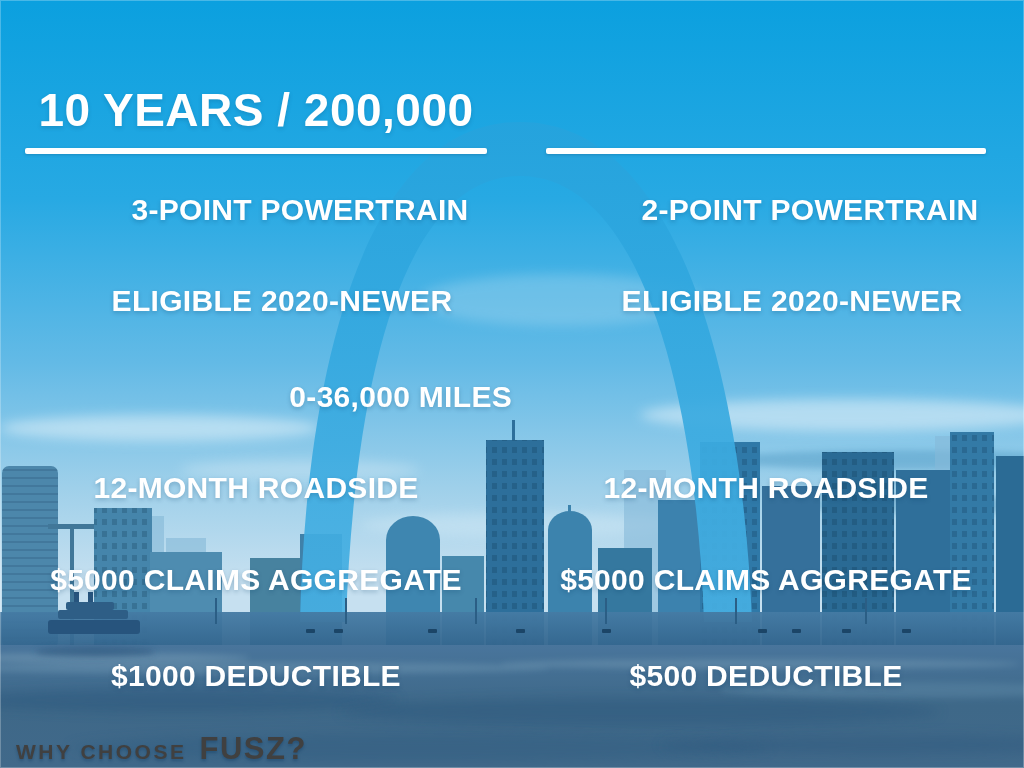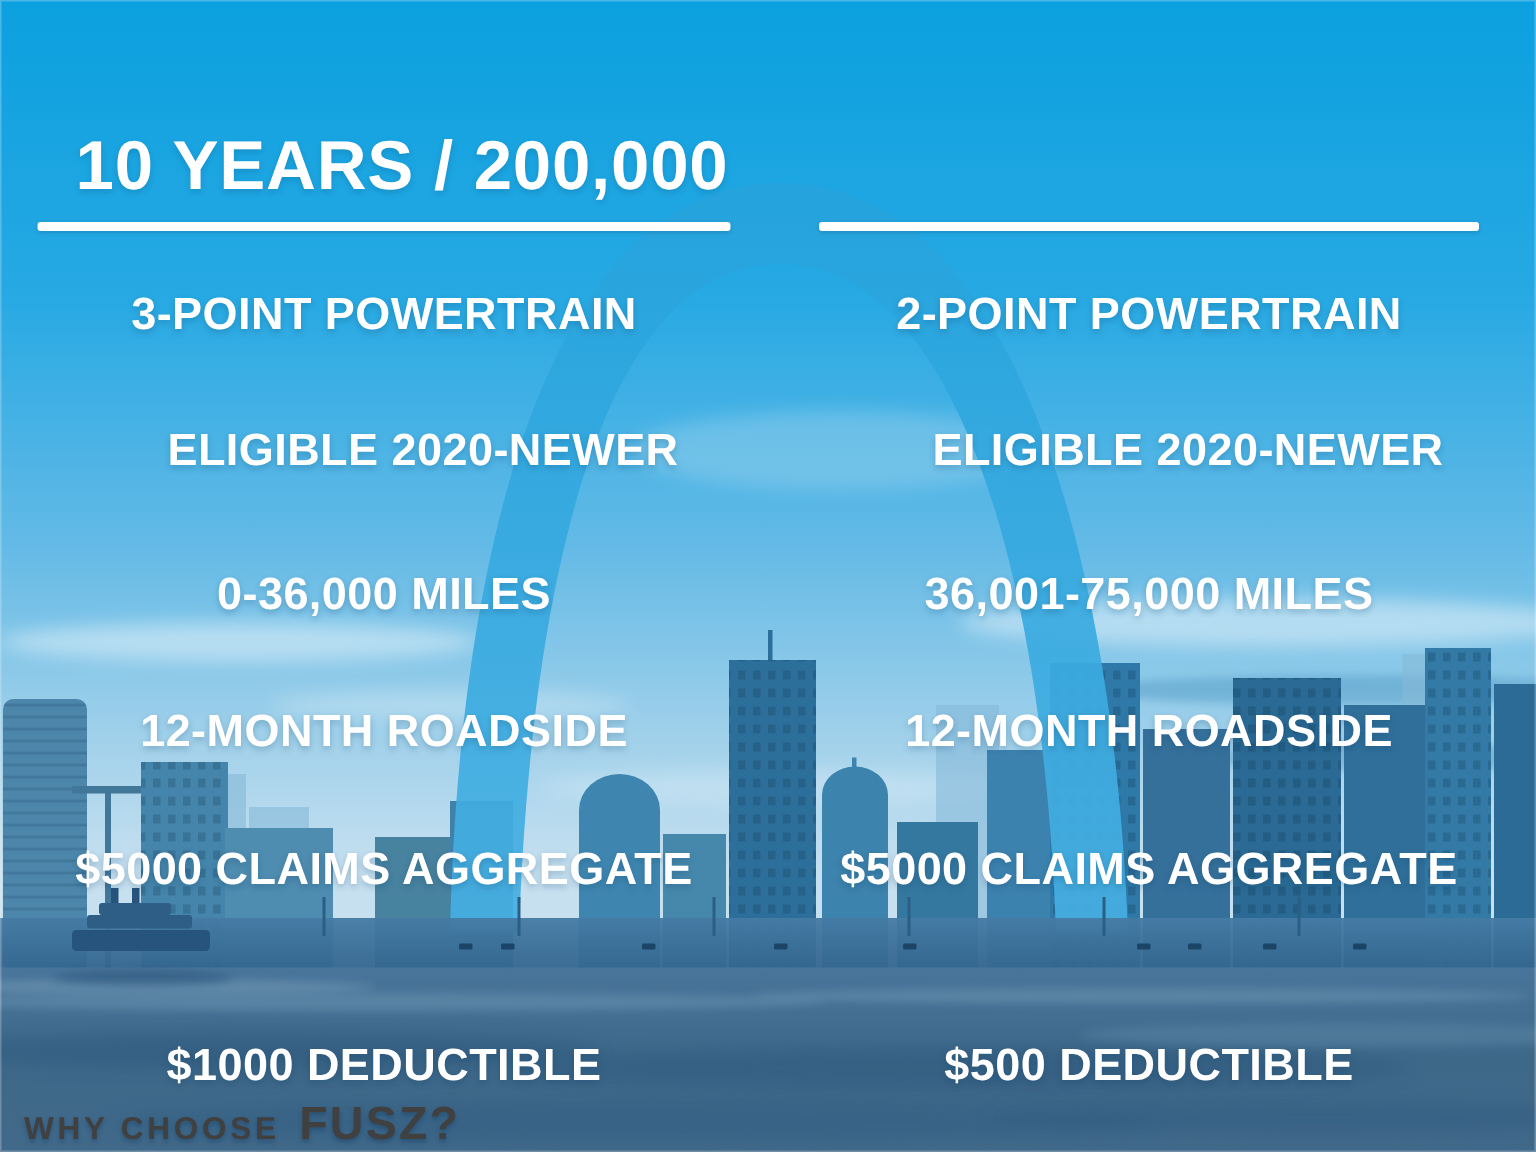--- a/index.html
+++ b/index.html
@@ -5,37 +5,37 @@
   html,body{margin:0;padding:0;background:#222;}
   .canvas{
     position:relative;width:1024px;height:768px;overflow:hidden;
     font-family:"Liberation Sans",sans-serif;background:#0ca1e0;
   }
   svg.bg{position:absolute;left:0;top:0;width:100%;height:100%;display:block;}
   .col{position:absolute;top:0;height:768px;}
   .col-left{left:0;width:512px;}
   .col-right{left:514px;width:504px;}
   .plan-title{
-    position:absolute;top:87px;left:12px;width:100%;text-align:center;
+    position:absolute;top:87px;left:0;width:100%;text-align:center;
     font-size:46px;font-weight:bold;color:#fff;letter-spacing:0.5px;line-height:1;
     text-shadow:0 2px 4px rgba(8,60,100,0.20);white-space:nowrap;
   }
   .title-rule{
     position:absolute;top:148px;left:50%;transform:translateX(-50%);
     height:6px;background:#fff;border-radius:2px;
     box-shadow:0 1px 3px rgba(8,60,100,0.25);
   }
   .rule-left{width:462px;}
   .rule-right{width:440px;}
   .feature{
     position:absolute;left:0;width:100%;text-align:center;
     font-size:30px;font-weight:bold;color:#fff;letter-spacing:0.3px;line-height:1.2;
     text-shadow:0 2px 4px rgba(8,60,100,0.25);white-space:nowrap;
   }
-  .f0{top:192px;} .f1{top:283px;margin-left:26px;} .f2{top:379px;} .f3{top:470px;} .f4{top:562px;} .f5{top:658px;margin-top:35px;}
+  .f0{top:192px;padding-left:44px;} .f1{top:283px;margin-left:26px;} .f2{top:379px;text-align:right;} .f3{top:470px;} .f4{top:562px;} .f5{top:658px;}
   .tagline{
     position:absolute;left:16px;top:731px;display:flex;align-items:baseline;gap:13px;
     color:#404040;text-shadow:0 2px 3px rgba(8,50,90,0.35);
   }
   .tagline .prefix{font-size:21px;font-weight:bold;letter-spacing:2.5px;}
   .tagline .brand{font-size:31px;font-weight:bold;letter-spacing:1.5px;}
 </style>
 </head>
 <body>
 
@@ -189,21 +189,20 @@
     <div class="feature f2">0-36,000 MILES</div>
     <div class="feature f3">12-MONTH ROADSIDE</div>
     <div class="feature f4">$5000 CLAIMS AGGREGATE</div>
     <div class="feature f5">$1000 DEDUCTIBLE</div>
   </div>
 
   <div class="col col-right">
     <div class="title-rule rule-right"></div>
     <div class="feature f0">2-POINT POWERTRAIN</div>
     <div class="feature f1">ELIGIBLE 2020-NEWER</div>
-    <div class="feature f2">36,001-75,000 MILES</div>
     <div class="feature f3">12-MONTH ROADSIDE</div>
     <div class="feature f4">$5000 CLAIMS AGGREGATE</div>
     <div class="feature f5">$500 DEDUCTIBLE</div>
   </div>
 
   <div class="tagline">
     <span class="prefix">WHY CHOOSE</span>
     <span class="brand">FUSZ?</span>
   </div>
 

